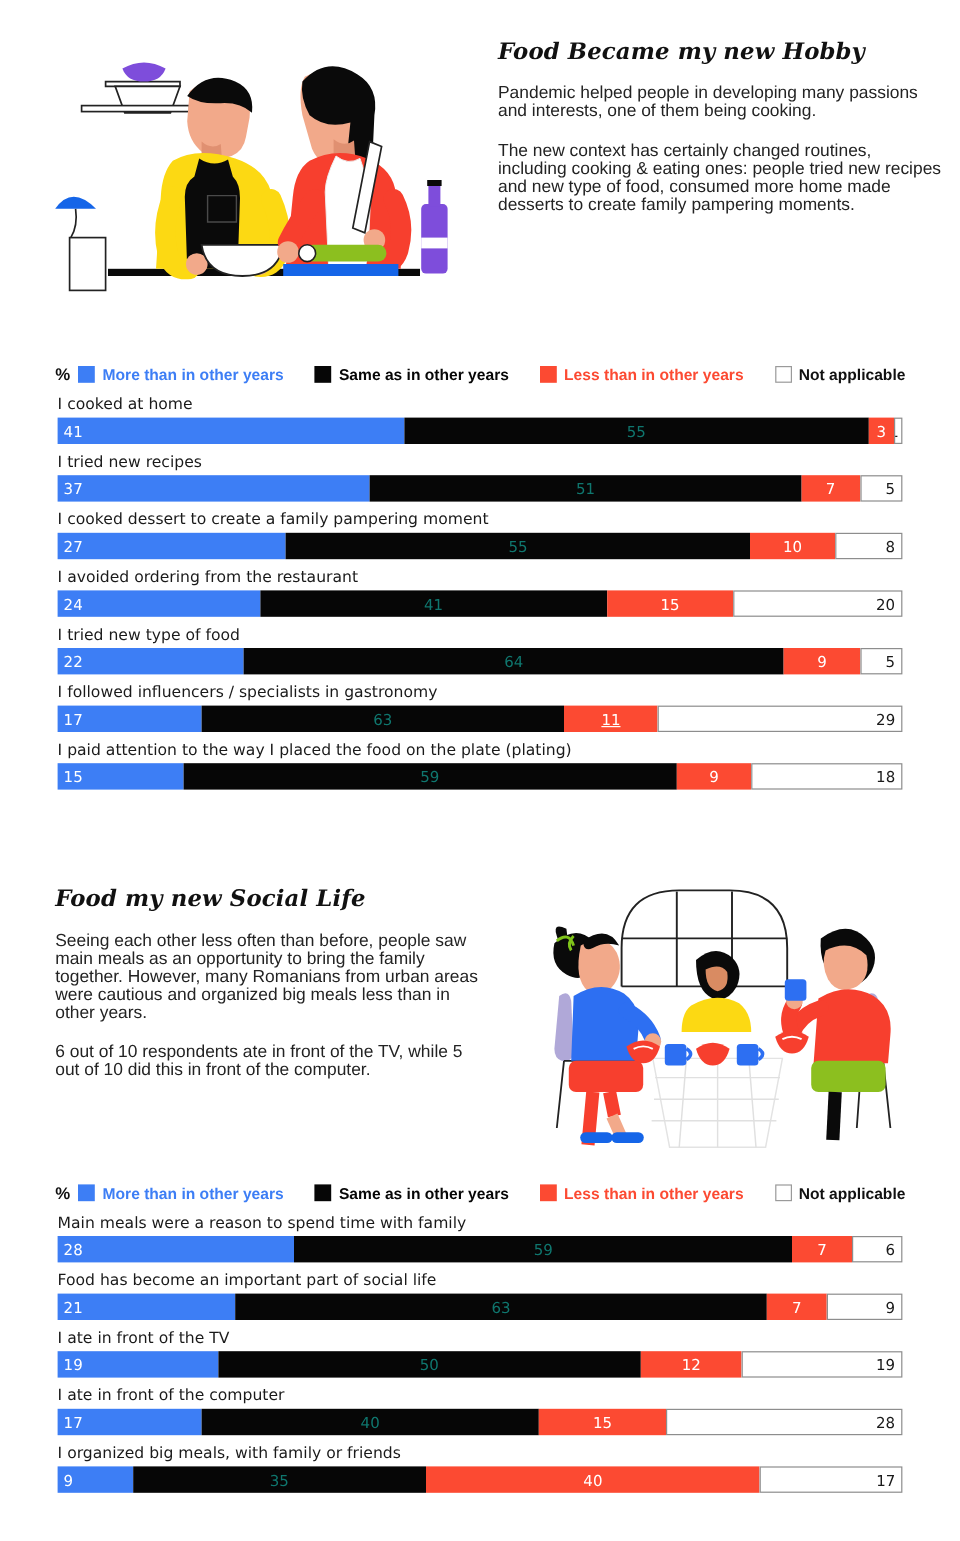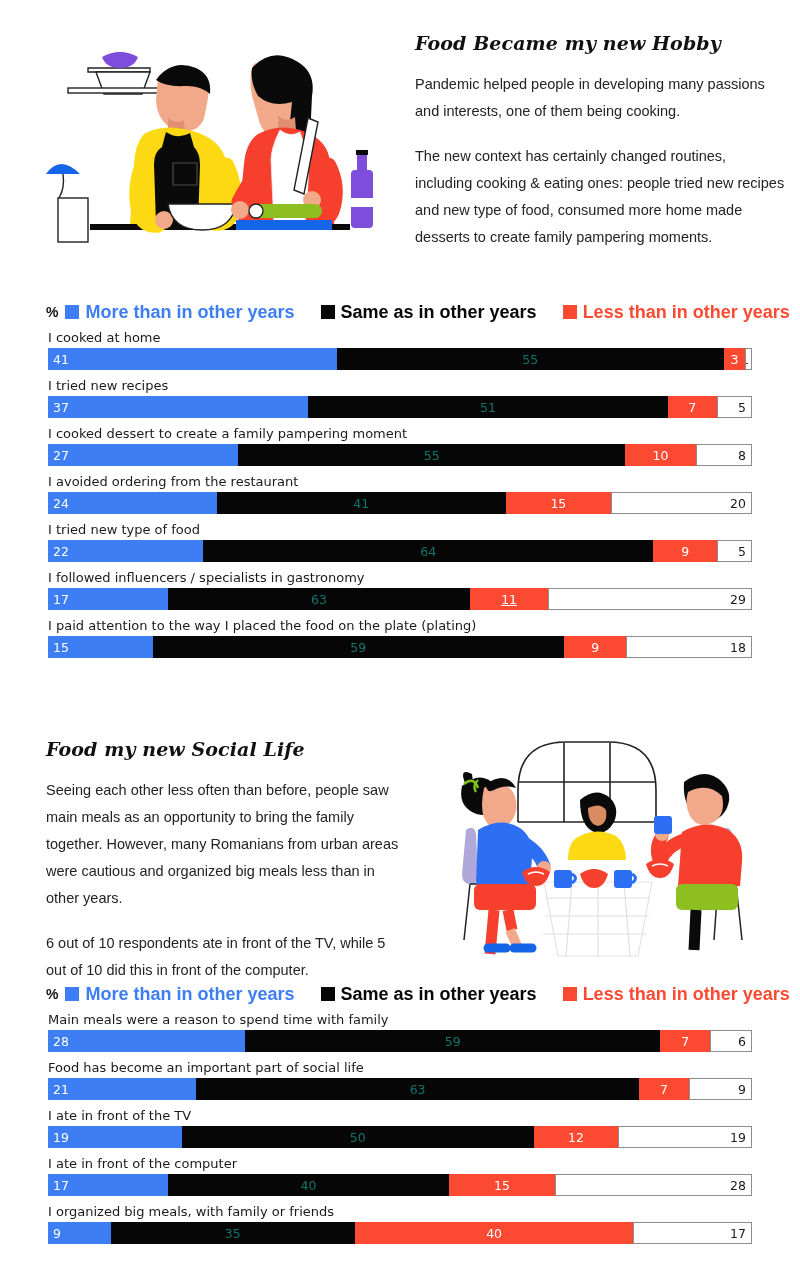--- a/index.html
+++ b/index.html
@@ -17,34 +17,34 @@
   .illo1 { position: absolute; left: 40px; top: 24px; width: 350px; height: 250px; }
   .copy1 { position: absolute; left: 415px; top: 32px; width: 370px; }
 
   .sec-title {
     font-family: "DejaVu Serif", serif;
     font-weight: bold; font-style: italic;
     font-size: 19px; color: #111;
     letter-spacing: .1px;
   }
   .sec-para {
-    font-size: 14.5px; line-height: 27px; color: #232323;
+    font-size: 14.5px; line-height: 15px; color: #232323;
     margin-top: 17px;
   }
   .sec-para.tight { margin-top: 18px; }
 
   
   .legend {
     position: absolute; left: 46px; width: 710px; height: 20px;
     display: flex; align-items: center;
   }
   .legend .pct { font-size: 14px; font-weight: bold; color: #111; margin-right: 7px; }
   .lg-item { display: flex; align-items: center; margin-right: 26px; }
   .lg-sw { width: 14px; height: 14px; margin-right: 6px; flex: none; }
-  .lg-lb { font-size: 18px; font-weight: bold; white-space: nowrap; }
+  .lg-lb { font-size: 13px; font-weight: bold; white-space: nowrap; }
   .lg-item.na .lg-sw { background: #fff; border: 1.5px solid #9a9a9a; }
 
   
   .chart { position: absolute; left: 48px; width: 704px; }
   .row { position: relative; margin-bottom: 8px; }
   .row-label {
     font-size: 13px; color: #1a1a1a; line-height: 15px;
     margin-bottom: 3px; white-space: nowrap;
     font-family: "DejaVu Sans", sans-serif;
   }

